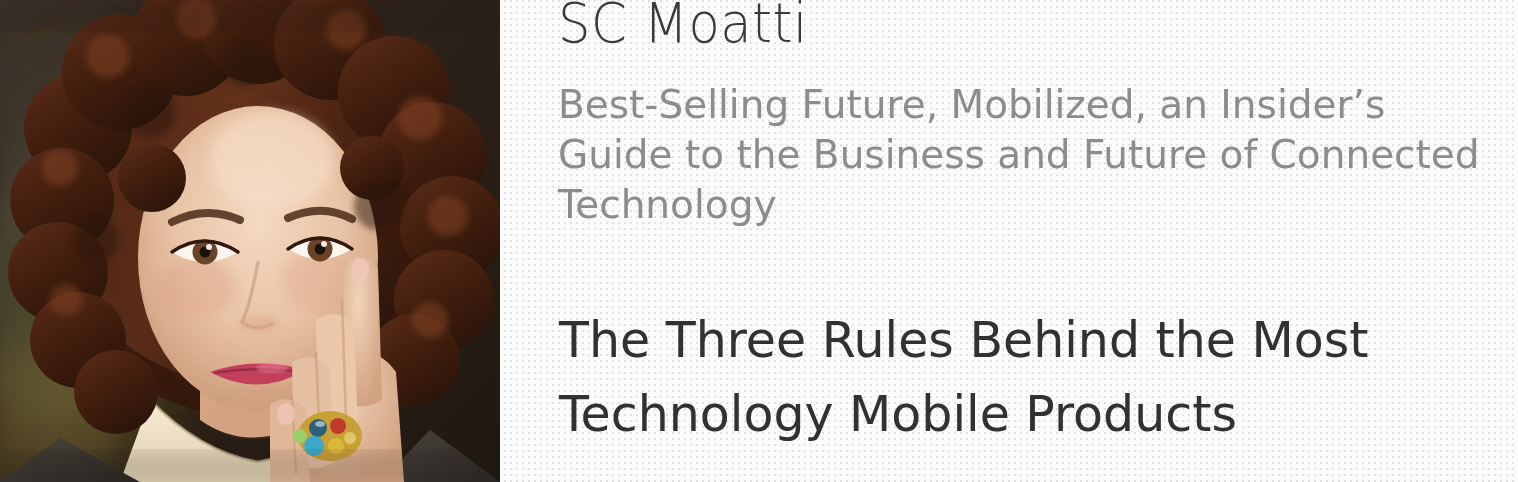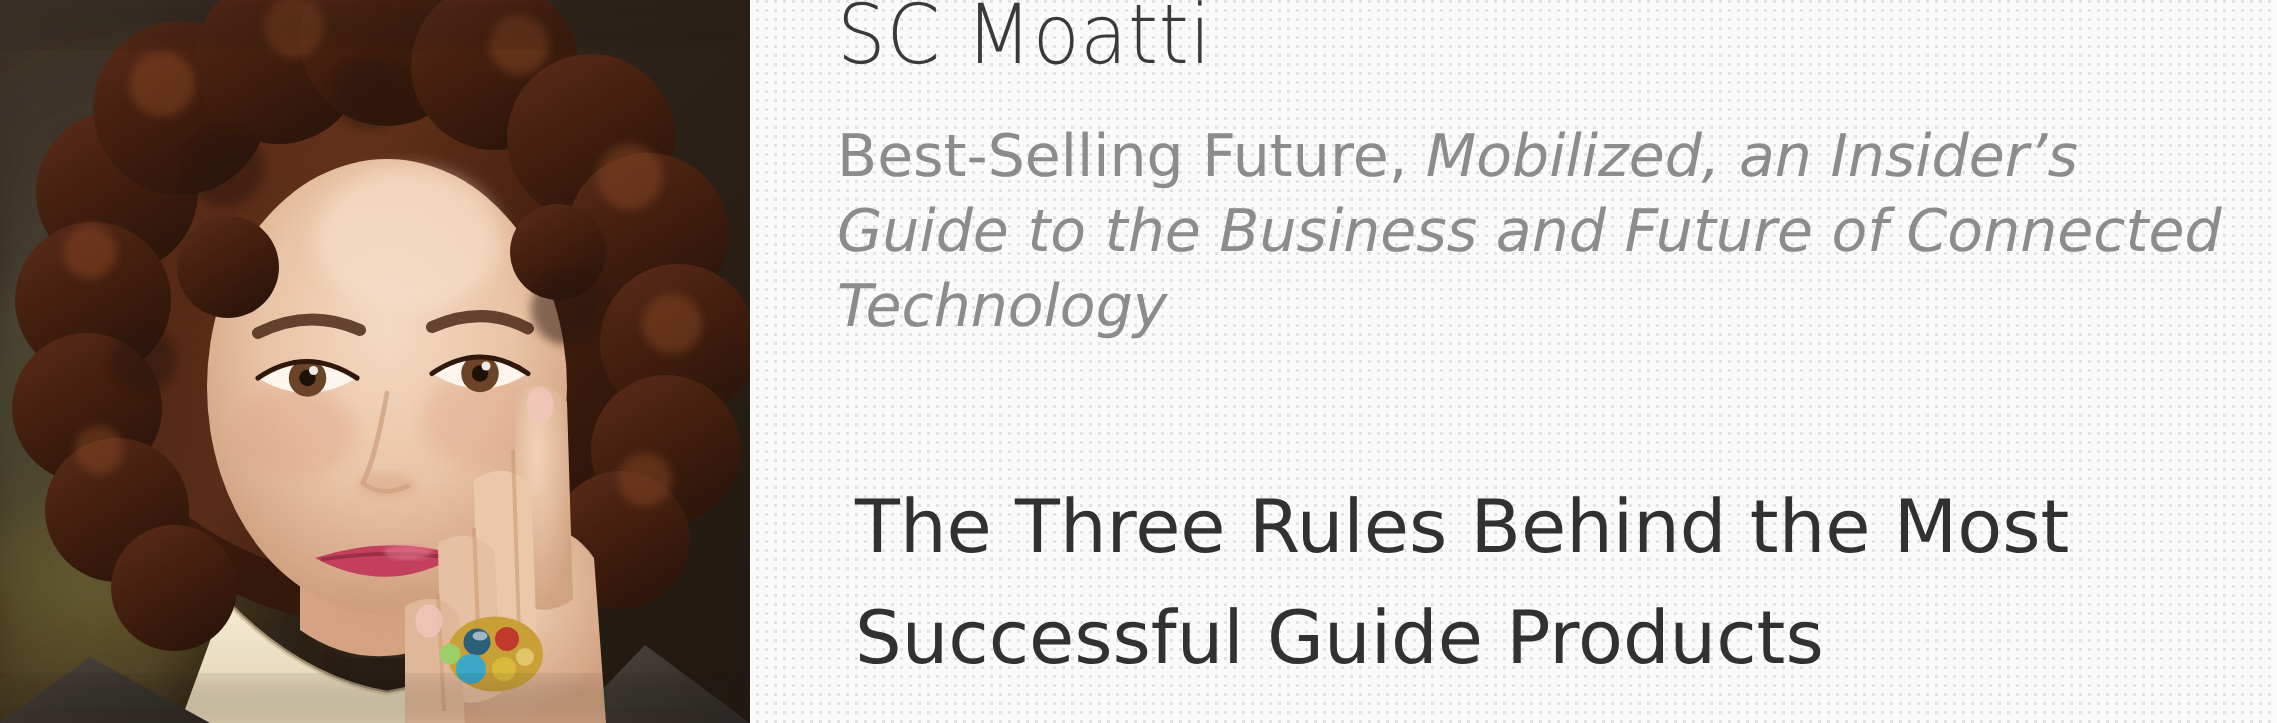--- a/index.html
+++ b/index.html
@@ -84,29 +84,28 @@
     top: 80px;
     width: 940px;
     margin: 0;
     font-family: "DejaVu Sans", sans-serif;
     font-weight: 400;
     font-size: 39px;
     line-height: 50px;
     color: #8c8c8c;
   }
   #speaker-credential .book-title {
-    font-style: italic;
   }
 
   #talk-title {
     position: absolute;
     left: 58px;
     top: 303px;
     width: 940px;
-    margin: 12px;
+    margin: 1px;
     font-family: "DejaVu Sans", sans-serif;
     font-weight: 400;
     font-size: 49px;
     line-height: 74px;
     color: #313131;
   }
   #talk-title .talk-line {
     display: block;
     white-space: nowrap;
   }
@@ -306,17 +305,17 @@
   <div id="text-column">
 
     <h1 id="speaker-name">SC  Moatti</h1>
 
     <p id="speaker-credential">
       <span>Best-Selling Future, </span><span class="book-title">Mobilized, an Insider’s Guide to the Business and Future of Connected Technology</span>
     </p>
 
     <h2 id="talk-title">
       <span class="talk-line">The Three Rules Behind the Most</span>
-      <span class="talk-line">Successful Guide Products</span>
+      <span class="talk-line">Technology Mobile Products</span>
     </h2>
 
   </div>
 </div>
 
 </body></html>

